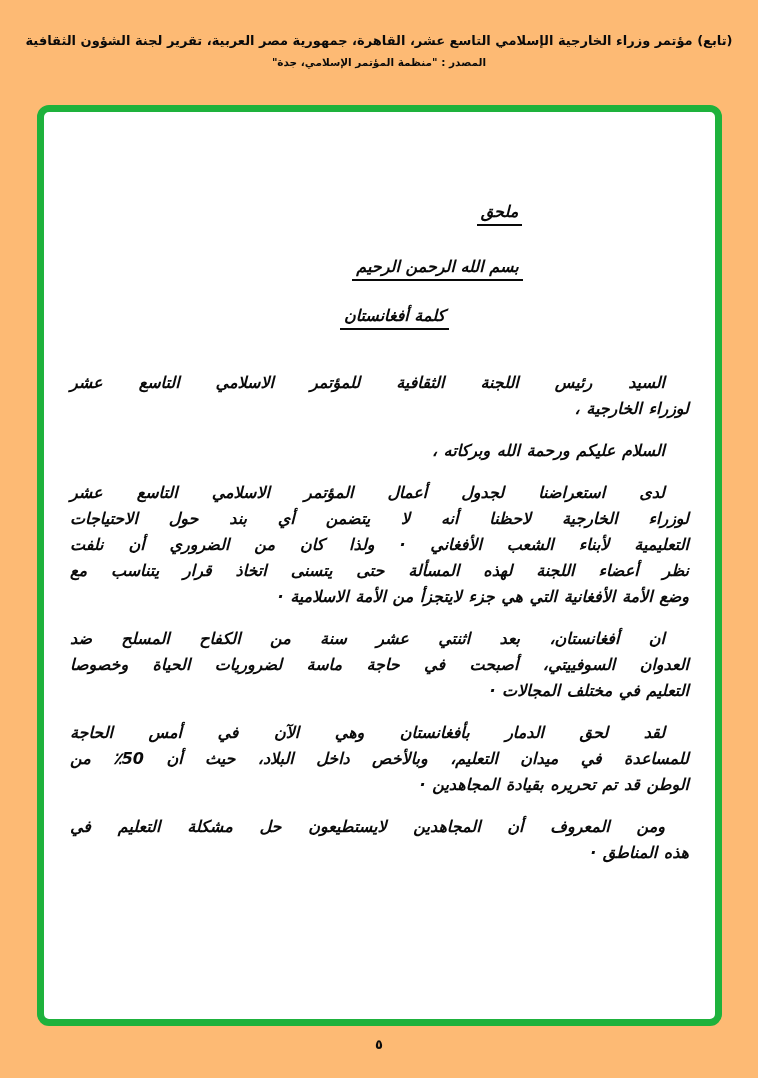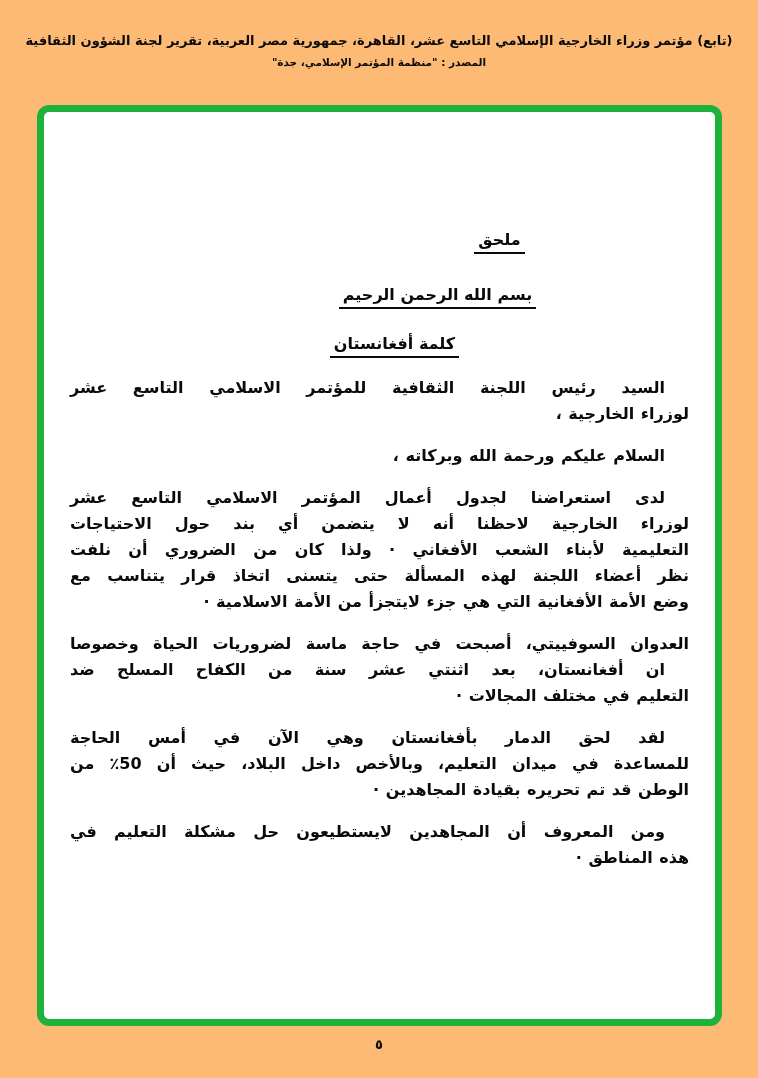--- a/index.html
+++ b/index.html
@@ -15,30 +15,30 @@
   
   .hdr { position:absolute; top:33px; left:0; width:100%;
          text-align:center; direction:rtl; font-weight:700; }
   .hdr-title  { font-size:13px; letter-spacing:0.2px; }
   .hdr-source { font-size:10.5px; margin-top:8px; }
 
   
   .frame { position:absolute; left:37px; top:105px; width:685px; height:921px;
            border:7px solid var(--green); border-radius:12px; background:#fff; }
 
-  .content { position:absolute; inset:0; padding:118px 26px 0 26px;
-             direction:rtl; font-weight:700; font-size:16px; color:var(--ink); }
+  .content { position:absolute; inset:0; padding:90px 26px 0 26px;
+             direction:rtl; font-weight:700; font-size:16px; color:var(--ink);font-style:italic; }
 
   
   .h  { text-align:center; margin:0; font-size:16px; font-weight:700; }
   .h .u { display:inline-block; border-bottom:2px solid var(--ink);
           padding:0 4px 3px; position:relative; white-space:nowrap; }
   .h1 { margin-bottom:31px; }  .h1 .u { right:-120px; }
   .h2 { margin-bottom:25px; }  .h2 .u { right:-58px;text-align:right; }
-  .h3 { margin-bottom:17px; }  .h3 .u { right:-15px; }
+  .h3 { margin-bottom:40px; }  .h3 .u { right:-15px; }
 
   .para { margin:16px 0 15px 0; }
   .line { display:block; line-height:26px; text-align:right;
           word-spacing:1px; }
   .just { text-align:justify; text-align-last:justify; }
   .indent { padding-right:24px; }
 
   .pagenum { position:absolute; top:1037px; left:0; width:100%;
              text-align:center; font-size:13px; font-weight:700; }
 </style>
@@ -76,22 +76,22 @@
 
       <p class="para">
         <span class="line just indent">لدى استعراضنا لجدول أعمال المؤتمر الاسلامي التاسع عشر</span>
         <span class="line just">لوزراء الخارجية لاحظنا أنه لا يتضمن أي بند حول الاحتياجات</span>
         <span class="line just">التعليمية لأبناء الشعب الأفغاني · ولذا كان من الضروري أن نلفت</span>
         <span class="line just">نظر أعضاء اللجنة لهذه المسألة حتى يتسنى اتخاذ قرار يتناسب مع</span>
         <span class="line">وضع الأمة الأفغانية التي هي جزء لايتجزأ من الأمة الاسلامية ·</span>
       </p>
 
       <p class="para">
+        <span class="line just indent">ان أفغانستان، بعد اثنتي عشر سنة من الكفاح المسلح ضد</span>
         <span class="line just">العدوان السوفييتي، أصبحت في حاجة ماسة لضروريات الحياة وخصوصا</span>
-        <span class="line just indent">ان أفغانستان، بعد اثنتي عشر سنة من الكفاح المسلح ضد</span>
         <span class="line">التعليم في مختلف المجالات ·</span>
       </p>
 
       <p class="para">
         <span class="line just indent">لقد لحق الدمار بأفغانستان وهي الآن في أمس الحاجة</span>
         <span class="line just">للمساعدة في ميدان التعليم، وبالأخص داخل البلاد، حيث أن 50٪ من</span>
         <span class="line">الوطن قد تم تحريره بقيادة المجاهدين ·</span>
       </p>
 
       <p class="para">

